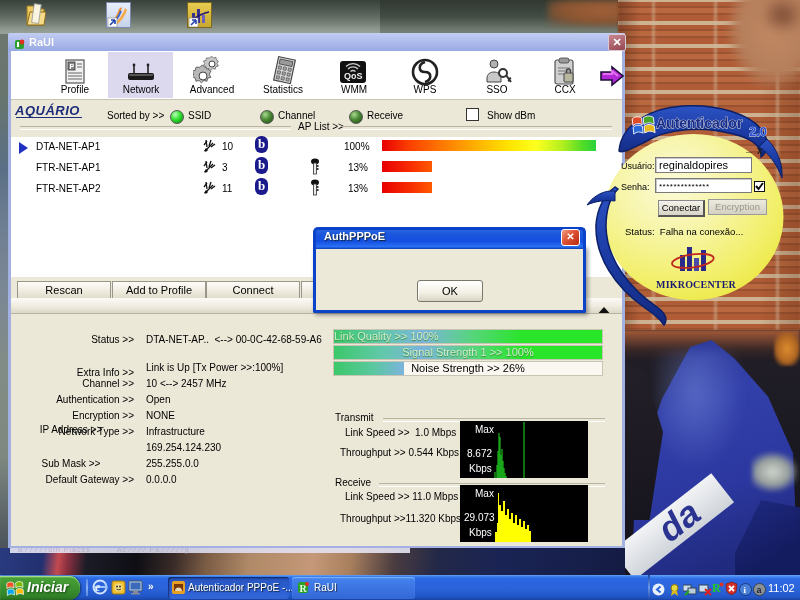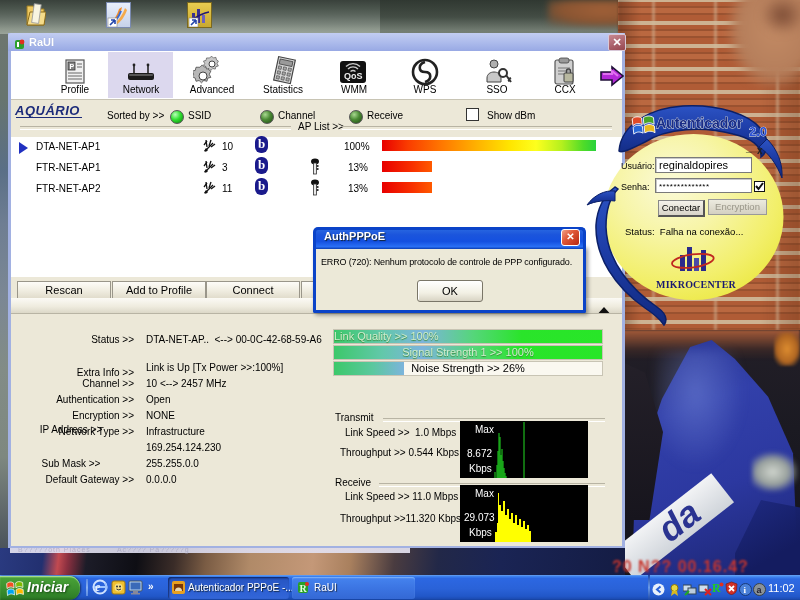--- a/index.html
+++ b/index.html
@@ -42,21 +42,20 @@
 <div class="abs" style="left:610px;top:508px;width:126px;height:37px;transform:rotate(-38deg);background:linear-gradient(180deg,#f2f3f5,#cfd4da);overflow:hidden">
   <div class="abs" style="left:50px;top:-3px;font-size:36px;font-weight:bold;font-style:italic;color:#2a3390;font-family:'Liberation Sans',sans-serif">da</div>
 </div>
 <div class="abs" style="left:735px;top:500px;width:65px;height:76px;background:linear-gradient(150deg,rgba(30,42,130,.9),#141c60 70%);clip-path:polygon(40% 0,100% 10%,100% 100%,0 100%,0 70%)"></div>
 
 <div class="abs" style="left:0;top:548px;width:625px;height:28px;background:linear-gradient(97deg,#2a3a80 0%,#223070 7%,#c24a50 9.5%,#8c3040 11%,#1c1c28 14%,#0e0e14 22%,#3a2c28 28%,#7a5c44 33%,#b08a68 40%,#c49878 50%,#a9805e 56%,#4a3c40 63%,#222848 70%,#1a2454 80%,#141c44 100%)"></div>
 
 <div class="abs" style="left:10px;top:547px;width:400px;height:6px;background:linear-gradient(90deg,#e8e6f4,#dcdcf0 45%,#e8e6f4);opacity:.9"></div>
 <div class="abs t11" style="left:18px;top:546px;font-size:7px;color:#9a98b8;opacity:.6;letter-spacing:1px">B?????oth Places &nbsp;&nbsp;&nbsp;&nbsp;&nbsp;&nbsp;&nbsp; Ac???? Pa?????g</div>
 
-<div class="abs" style="left:612px;top:558px;width:188px;height:18px;overflow:hidden;font-weight:bold;font-size:16px;color:#c8352c;filter:blur(.8px);letter-spacing:1px;font-family:'Liberation Sans',sans-serif">?0 N?? 00.16.4?</div>
 
 <div class="abs" style="left:25px;top:1px;width:21px;height:26px">
 <svg width="21" height="26" viewBox="0 0 21 26">
         <path d="M2 5 L8 5 L10 8 L19 8 L19 24 L2 24 Z" fill="#eec860" stroke="#9a7a20" stroke-width="1"></path>
         <path d="M2 24 L5 11 L21 11 L19 24 Z" fill="#f5dc8a" stroke="#8a6a1a" stroke-width="1"></path>
         <rect x="8" y="3" width="7" height="19" fill="#f8f4e0" stroke="#999" stroke-width=".8" transform="rotate(8 11 12)"></rect>
       </svg></div>
 <div class="abs" style="left:106px;top:2px;width:23px;height:24px;background:linear-gradient(180deg,#e8eefa,#c6d2ea);border:1px solid #7a8ab0">
 <svg width="23" height="24" viewBox="0 0 23 24">
         <path d="M3 20 C8 16 10 12 12 6 L15 4 C14 10 11 16 6 21 Z" fill="#f08a28"></path>
@@ -326,21 +325,20 @@
     <svg class="abs" style="left:0;top:0" width="128" height="57">
           <path d="M 35 57 L 35 47 L 37 47 L 37 38 L 38 38 L 38 8 L 39 8 L 39 20 L 41 20 L 41 26 L 43 26 L 43 16 L 45 16 L 45 30 L 47 30 L 47 24 L 49 24 L 49 34 L 51 34 L 51 28 L 53 28 L 53 38 L 55 38 L 55 30 L 57 30 L 57 40 L 59 40 L 59 34 L 61 34 L 61 42 L 63 42 L 63 36 L 65 36 L 65 44 L 67 44 L 67 40 L 69 40 L 69 46 L 71 46 L 71 57 Z" fill="#ffff00"></path>
         </svg>
   </div>
 </div>
 
 <div class="abs" style="left:313px;top:246px;width:267px;height:64px;background:#ece9d8;border:3px solid #0a43c8;border-top:none;border-radius:0 0 2px 2px;box-shadow:2px 2px 4px rgba(0,0,0,.4)">
   <div class="abs" style="left:-3px;top:-19px;width:267px;height:19px;border:3px solid #0a43c8;border-bottom:none;border-radius:5px 5px 0 0;background:linear-gradient(180deg,#2664e0 0%,#1b55dc 25%,#1450e0 60%,#2a70f5 88%,#0a3cb0 100%);box-sizing:content-box"></div>
   <div class="abs" style="left:8px;top:-16px;color:#fff;font-weight:bold;font-size:11px;text-shadow:1px 1px 1px #123;font-family:'Liberation Sans',sans-serif">AuthPPPoE</div>
   <div class="abs" style="left:245px;top:-17px;width:17px;height:15px;border-radius:3px;border:1px solid #fff;background:linear-gradient(135deg,#f0a088 0%,#e05838 40%,#b82810 100%);color:#fff;font-size:10px;font-weight:bold;text-align:center;line-height:14px">✕</div>
-  <div class="abs" style="left:0;top:11px;width:261px;text-align:center;font-size:9px;letter-spacing:-.15px;color:#000;white-space:nowrap;font-family:'Liberation Sans',sans-serif">ERRO (720): Nenhum protocolo de controle de PPP configurado.</div>
   <div class="abs" style="left:101px;top:34px;width:64px;height:20px;background:linear-gradient(180deg,#fff 0%,#f2f0e4 60%,#d8d4c4 100%);border:1px solid #7a7668;border-radius:3px;box-shadow:inset 1px 1px 0 #fff;text-align:center;font-size:11px;line-height:20px;font-family:'Liberation Sans',sans-serif">OK</div>
 </div>
 
 <div class="abs" style="left:575px;top:95px;width:225px;height:245px">
 <svg width="225" height="245" viewBox="0 0 225 245">
   <defs>
     <radialGradient id="yel" cx="38%" cy="30%" r="85%">
       <stop offset="0%" stop-color="#fbfad8"></stop>
             <stop offset="35%" stop-color="#f7f5a8"></stop>
             <stop offset="70%" stop-color="#f2ef6a"></stop>

